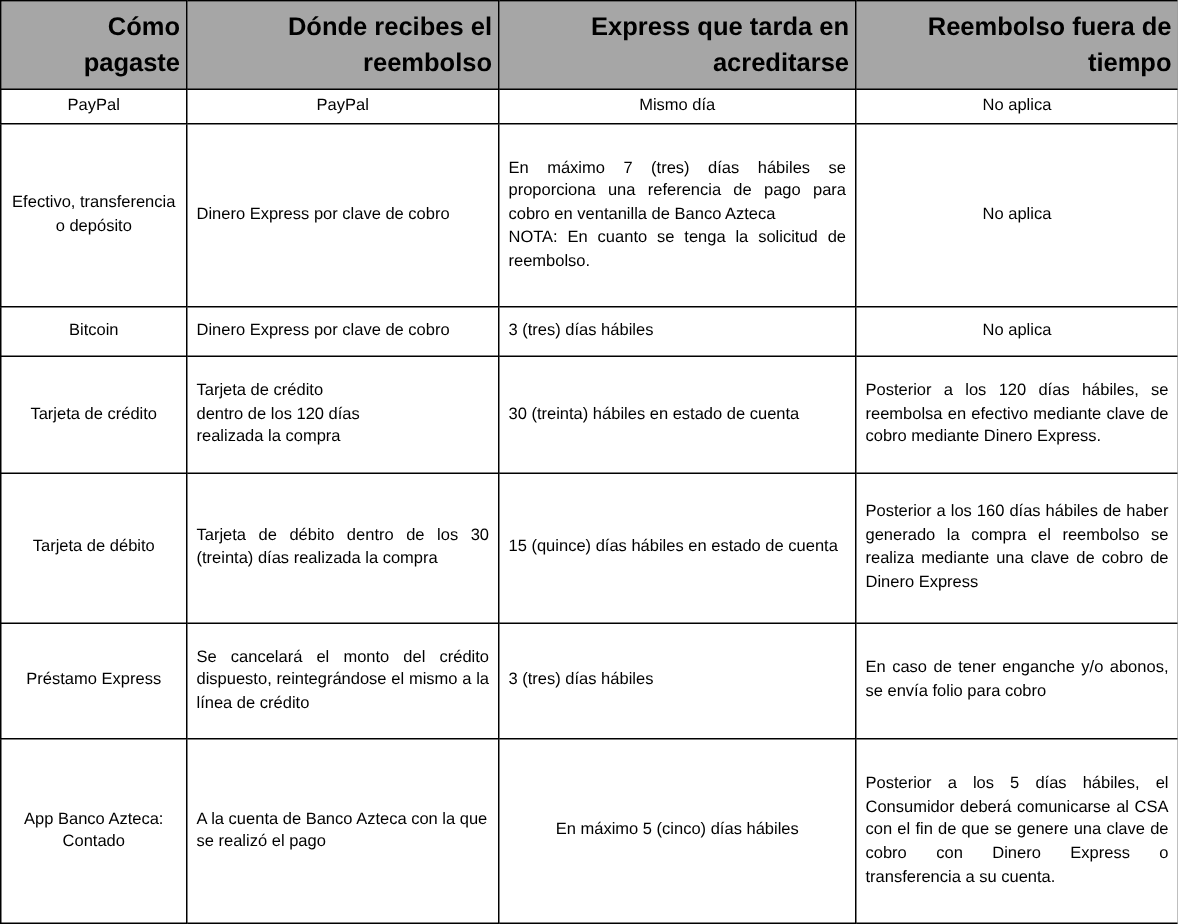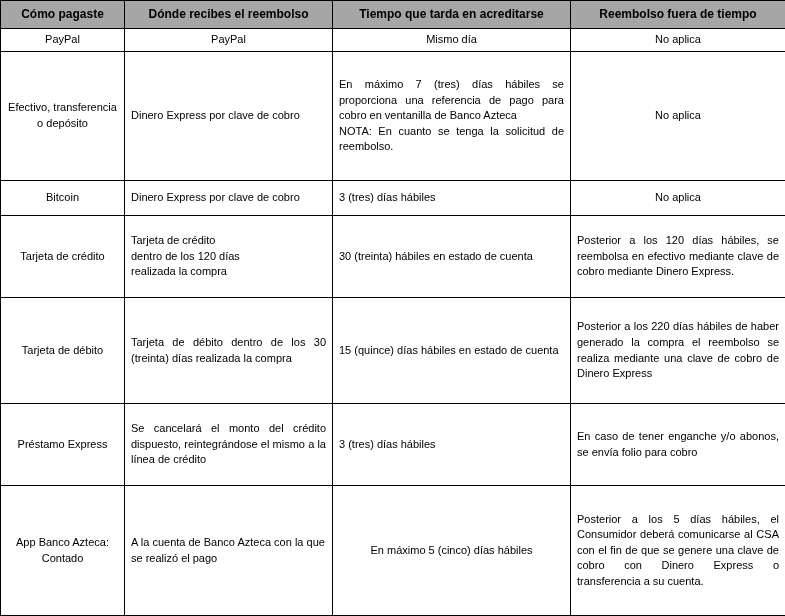--- a/index.html
+++ b/index.html
@@ -38,22 +38,22 @@
     font-size: 11px;
     line-height: 1.42;
     word-wrap: break-word;
     overflow-wrap: break-word;
     hyphens: none;
   }
 
   #refund-table thead th {
     background: #a6a6a6;
     font-weight: bold;
-    text-align: center;
-    font-size: 12px;
+    text-align: right;
+    font-size: 17px;
     padding: 5px 4px;
     height: 28px;
   }
 
   
   .ta-center { text-align: center; }
   .ta-left   { text-align: left; }
   .ta-just   { text-align: justify; text-align-last: left; }
 
   .cell-pad-l { padding-left: 8px; padding-right: 8px; }
@@ -69,21 +69,21 @@
     <col class="c1">
       <col class="c2">
       <col class="c3">
       <col class="c4">
   </colgroup>
 
   <thead>
     <tr>
       <th>Cómo pagaste</th>
       <th>Dónde recibes el reembolso</th>
-      <th>Tiempo que tarda en acreditarse</th>
+      <th>Express que tarda en acreditarse</th>
       <th>Reembolso fuera de tiempo</th>
     </tr>
   </thead>
 
   <tbody>
 
     <tr class="r-paypal">
       <td class="ta-center">PayPal</td>
       <td class="ta-center">PayPal</td>
       <td class="ta-center">Mismo día</td>
@@ -111,21 +111,21 @@
 dentro de los 120 días
 realizada la compra</td>
       <td class="ta-just cell-pad-l">30 (treinta) hábiles en estado de cuenta</td>
       <td class="ta-just cell-pad-l">Posterior a los 120 días hábiles, se reembolsa en efectivo mediante clave de cobro mediante Dinero Express.</td>
     </tr>
 
     <tr>
       <td class="ta-center">Tarjeta de débito</td>
       <td class="ta-just cell-pad-l">Tarjeta de débito dentro de los 30 (treinta) días realizada la compra</td>
       <td class="ta-just cell-pad-l">15 (quince) días hábiles en estado de cuenta</td>
-      <td class="ta-just cell-pad-l">Posterior a los 220 días hábiles de haber generado la compra el reembolso se realiza mediante una clave de cobro de Dinero Express</td>
+      <td class="ta-just cell-pad-l">Posterior a los 160 días hábiles de haber generado la compra el reembolso se realiza mediante una clave de cobro de Dinero Express</td>
     </tr>
 
     <tr>
       <td class="ta-center">Préstamo Express</td>
       <td class="ta-just cell-pad-l">Se cancelará el monto del crédito dispuesto, reintegrándose el mismo a la línea de crédito</td>
       <td class="ta-left cell-pad-l">3 (tres) días hábiles</td>
       <td class="ta-just cell-pad-l">En caso de tener enganche y/o abonos, se envía folio para cobro</td>
     </tr>
 
     <tr>

